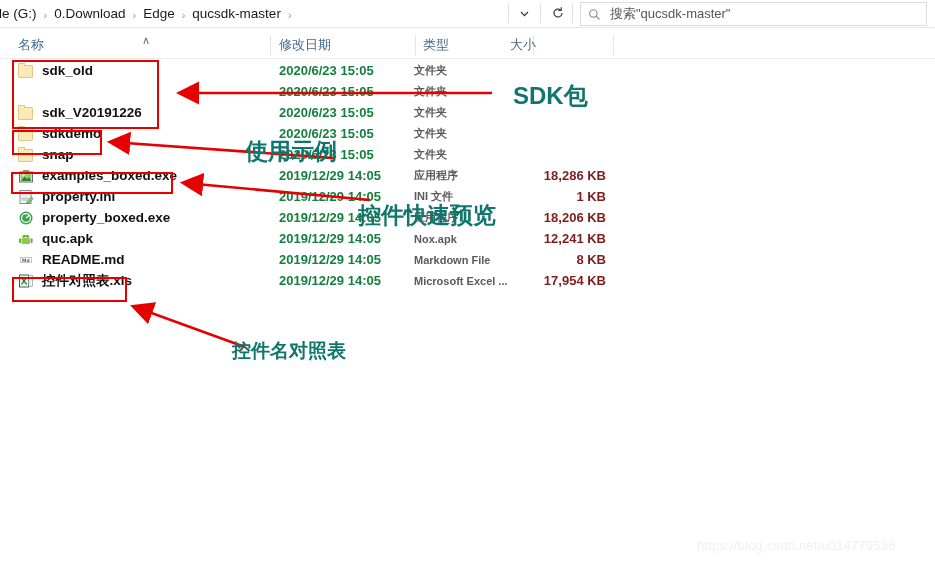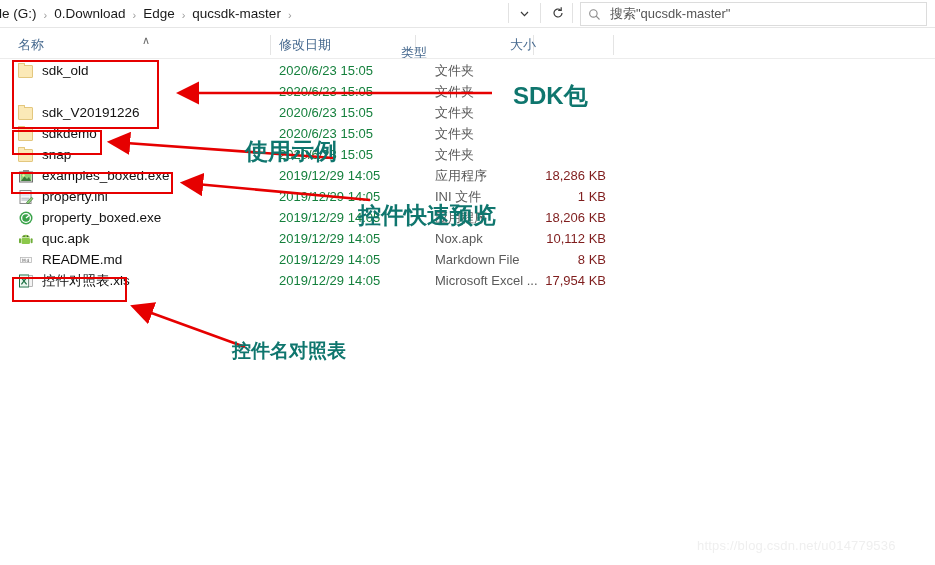--- a/index.html
+++ b/index.html
@@ -28,28 +28,28 @@
   
   .colheader{position:absolute;left:0;top:32px;width:935px;height:26px;}
   .colheader .hcell{position:absolute;top:0;height:26px;display:flex;align-items:center;
                     font-size:13px;color:#45688e;white-space:nowrap;}
   .colheader .hdiv{position:absolute;top:3px;width:1px;height:20px;background:#e4e4e4;}
   .sortcaret{position:absolute;left:142px;top:2px;font-size:11px;color:#6b6b6b;}
   .headerline{position:absolute;left:0;top:58px;width:935px;height:1px;background:#ececec;}
 
   
   .filelist{position:absolute;left:0;top:60px;width:935px;}
-  .row{position:relative;height:21px;}
+  .row{position:relative;height:21px;font-weight:bold;}
   .cell-name{position:absolute;left:18px;top:0;height:21px;display:flex;align-items:center;
              font-size:13.5px;color:#111;white-space:nowrap;}
   .cell-name .nm{margin-left:8px;}
   .cell-date{position:absolute;left:279px;top:0;height:21px;display:flex;align-items:center;
              font-size:13px;color:#15803d;white-space:nowrap;}
-  .cell-type{position:absolute;left:435px;top:0;height:21px;display:flex;align-items:center;
-             font-size:13px;color:#5a5a5a;white-space:nowrap;}
+  .cell-type{position:absolute;left:414px;top:0;height:21px;display:flex;align-items:center;
+             font-size:11px;color:#5a5a5a;white-space:nowrap;}
   .cell-size{position:absolute;left:465px;top:0;width:141px;height:21px;display:flex;
              align-items:center;justify-content:flex-end;font-size:13px;color:#7f1d1d;
              white-space:nowrap;}
 
   
   .ico{width:16px;height:16px;display:inline-block;position:relative;flex:0 0 16px;}
   .folder{width:15px;height:13px;background:#fbe9b7;border:1px solid #e3c77e;border-radius:1px;
           position:absolute;left:0;top:2px;box-sizing:border-box;}
   .folder:after{content:"";position:absolute;left:-1px;top:-3px;width:7px;height:3px;
                 background:#fbe9b7;border:1px solid #e3c77e;border-bottom:none;
@@ -105,21 +105,21 @@
   </div>
 </div>
 <div class="topdivider"></div>
 
 <div class="colheader">
   <div class="hcell" style="left:18px;">名称</div>
   <div class="sortcaret">∧</div>
   <div class="hdiv" style="left:270px;"></div>
   <div class="hcell" style="left:279px;">修改日期</div>
   <div class="hdiv" style="left:415px;"></div>
-  <div class="hcell" style="left:401px;margin-top:8px;">类型</div>
+  <div class="hcell" style="left:423px;">类型</div>
   <div class="hdiv" style="left:533px;"></div>
   <div class="hcell" style="left:510px;">大小</div>
   <div class="hdiv" style="left:613px;"></div>
 </div>
 <div class="headerline"></div>
 
 <div class="filelist">
 
   <div class="row">
     <div class="cell-name">
@@ -236,21 +236,21 @@
           <circle cx="6" cy="5.2" r="0.7" fill="#3b3b3b"></circle>
           <circle cx="9.6" cy="5.2" r="0.7" fill="#3b3b3b"></circle>
           <rect x="1" y="7.2" width="2" height="5" rx="1" fill="#6fae39"></rect>
           <rect x="12.6" y="7.2" width="2" height="5" rx="1" fill="#6fae39"></rect>
         </svg>
       </span>
       <span class="nm">quc.apk</span>
     </div>
     <div class="cell-date">2019/12/29 14:05</div>
     <div class="cell-type">Nox.apk</div>
-    <div class="cell-size">10,112 KB</div>
+    <div class="cell-size">12,241 KB</div>
   </div>
 
   <div class="row">
     <div class="cell-name">
       <span class="ico">
         <svg width="16" height="16" viewBox="0 0 16 16">
           <rect x="2.5" y="5.5" width="11" height="5" fill="#fbfbfb" stroke="#b8b8b8" stroke-width="0.8"></rect>
           <text x="4" y="9.6" font-size="4.4" fill="#606060" font-family="DejaVu Sans, sans-serif">M</text>
           <text x="8.6" y="9.6" font-size="4.4" fill="#606060" font-family="DejaVu Sans, sans-serif">d</text>
         </svg>

